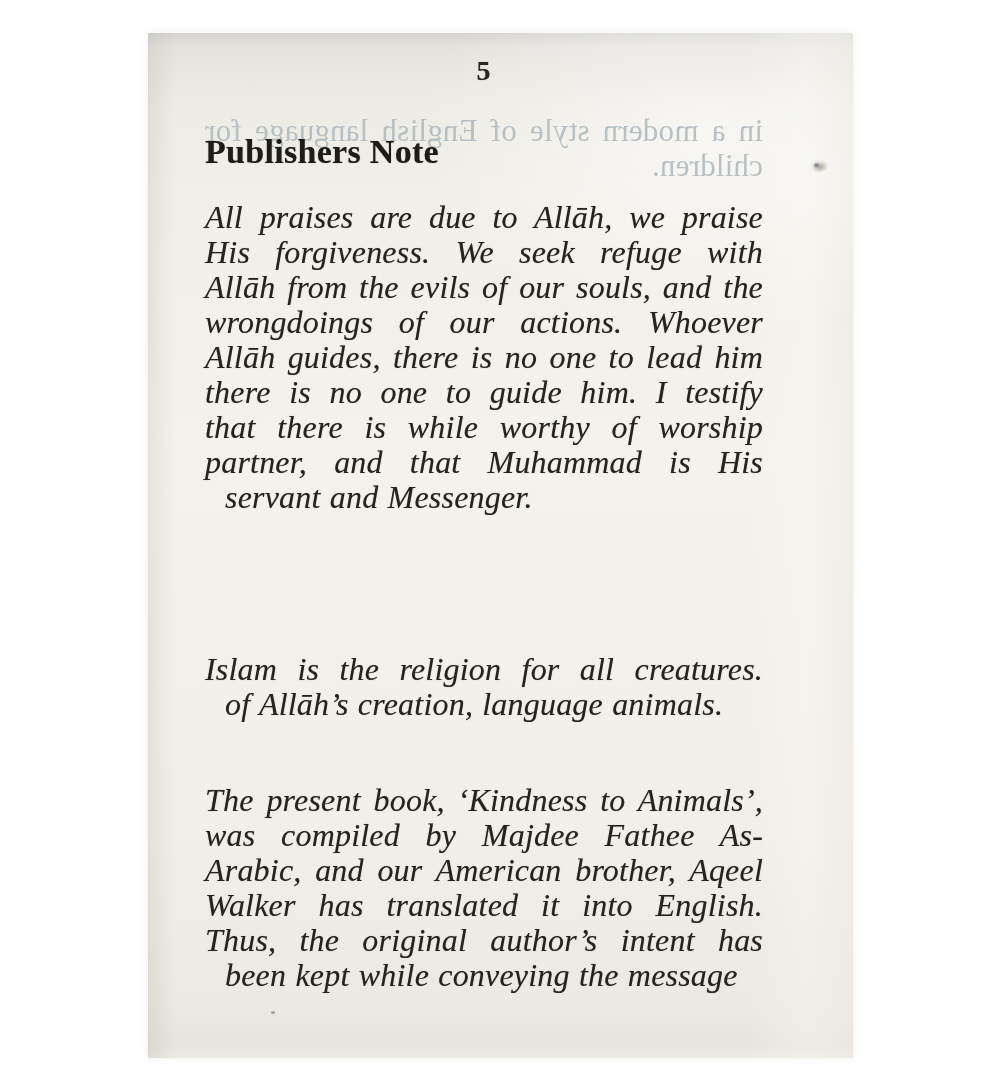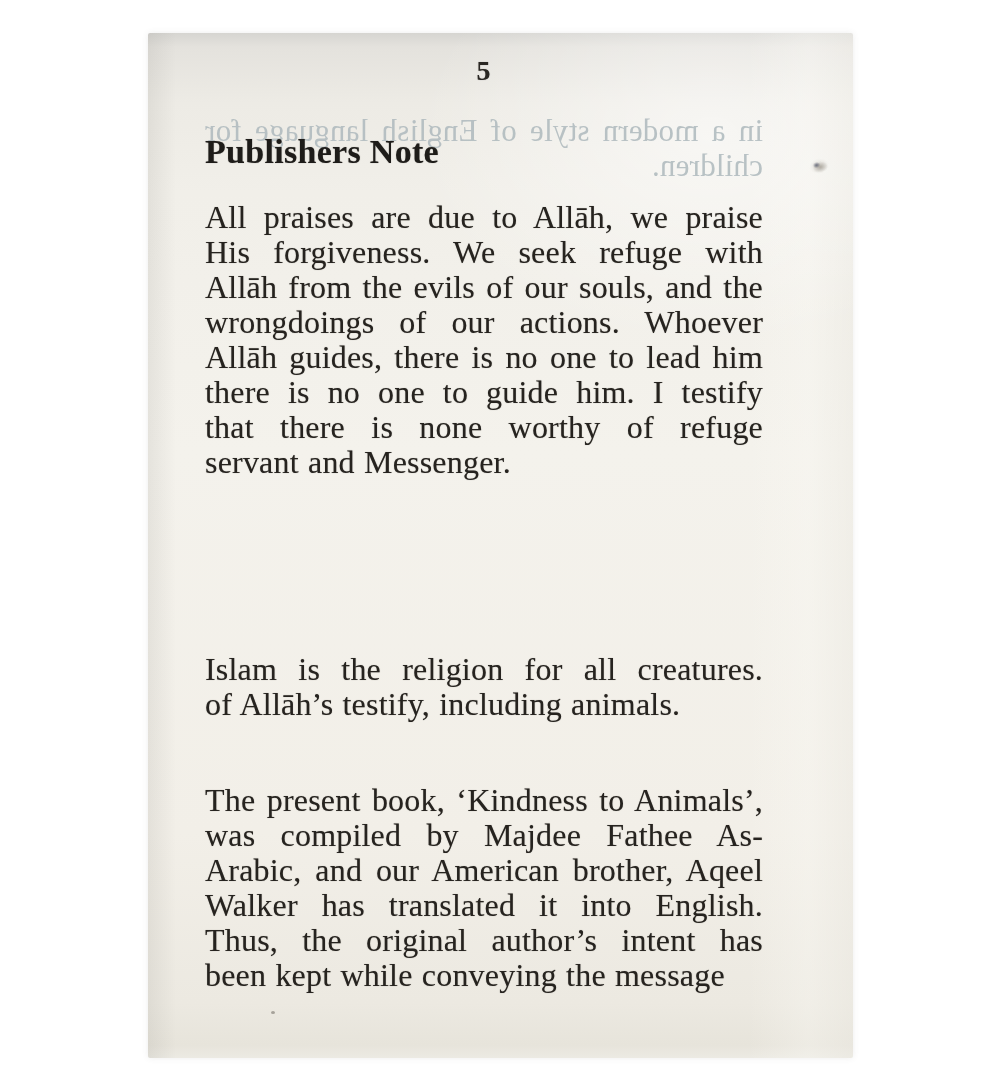--- a/index.html
+++ b/index.html
@@ -45,26 +45,27 @@
     font-size:34px;line-height:44px;font-weight:700;
     color:#1e1c19;letter-spacing:.3px;
     text-shadow:0 0 1px rgba(30,28,25,.45);
   }
   
   .para{
     font-size:32px;line-height:35px;
     color:#26231f;
     letter-spacing:.2px;word-spacing:1px;
     text-shadow:0 0 1px rgba(40,36,32,.38);
+    font-style:italic;
   }
   .p1{top:167px}
   .p2{top:619px}
   .p3{top:750px}
   .line{text-align:justify;text-align-last:justify;}
-  .line.last{text-align:right;text-align-last:left;}
+  .line.last{text-align:right;text-align-last:left;margin-left:20px;}
   
   .smudge{
     position:absolute;left:660px;top:124px;width:22px;height:18px;
     background:
       radial-gradient(ellipse 5px 4px at 40% 42%, rgba(72,78,98,.8), rgba(72,78,98,0) 75%),
       radial-gradient(ellipse 10px 7px at 55% 58%, rgba(126,118,106,.5), rgba(126,118,106,0) 78%),
       radial-gradient(ellipse 12px 9px at 50% 50%, rgba(150,144,134,.28), rgba(150,144,134,0) 80%);
     transform:rotate(-14deg);
     filter:blur(.4px);
   }
@@ -88,27 +89,28 @@
 
     <h1 class="col title">Publishers Note</h1>
 
     <div class="col para p1">
       <div class="line">All praises are due to Allāh, we praise</div>
       <div class="line">His forgiveness. We seek refuge with</div>
       <div class="line">Allāh from the evils of our souls, and the</div>
       <div class="line">wrongdoings of our actions. Whoever</div>
       <div class="line">Allāh guides, there is no one to lead him</div>
       <div class="line">there is no one to guide him. I testify</div>
-      <div class="line">that there is none worthy of refuge</div>
+      <div class="line">that there is while worthy of worship</div>
+      <div class="line">partner, and that Muhammad is His</div>
       <div class="line last">servant and Messenger.</div>
     </div>
 
     <div class="col para p2">
       <div class="line">Islam is the religion for all creatures.</div>
-      <div class="line last">of Allāh’s testify, including animals.</div>
+      <div class="line last">of Allāh’s creation, language animals.</div>
     </div>
 
     <div class="col para p3">
       <div class="line">The present book, ‘Kindness to Animals’,</div>
       <div class="line">was compiled by Majdee Fathee As-</div>
       <div class="line">Arabic, and our American brother, Aqeel</div>
       <div class="line">Walker has translated it into English.</div>
       <div class="line">Thus, the original author’s intent has</div>
       <div class="line last">been kept while conveying the message</div>
     </div>

